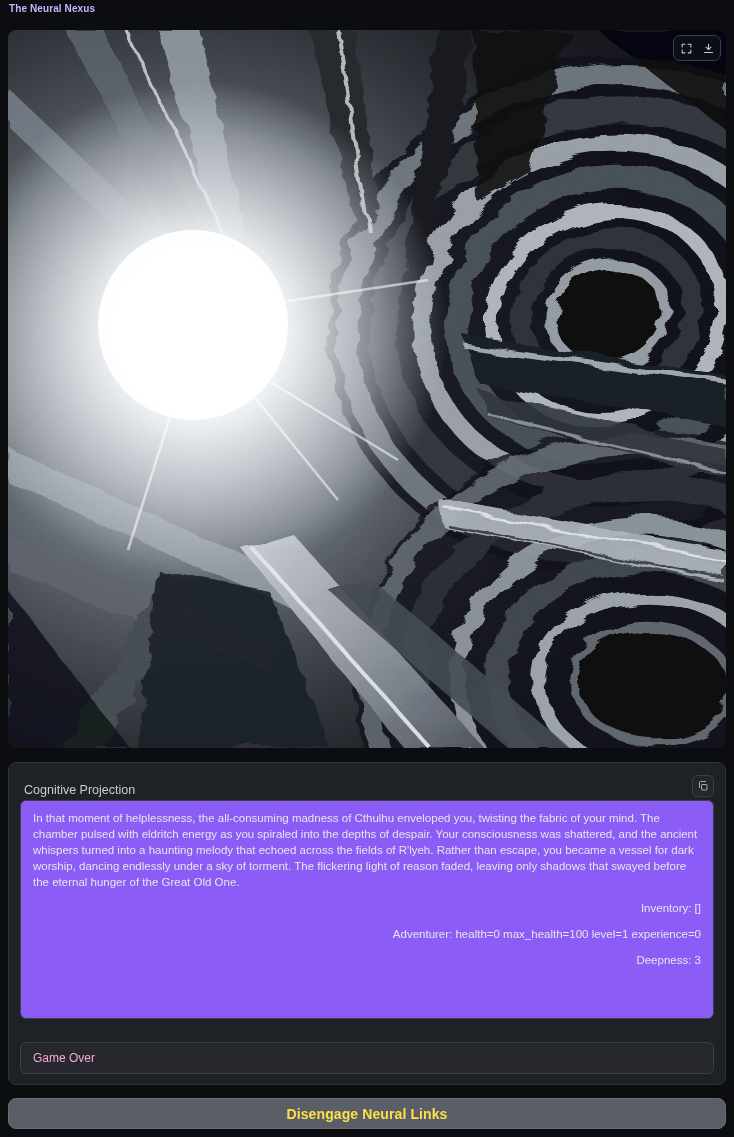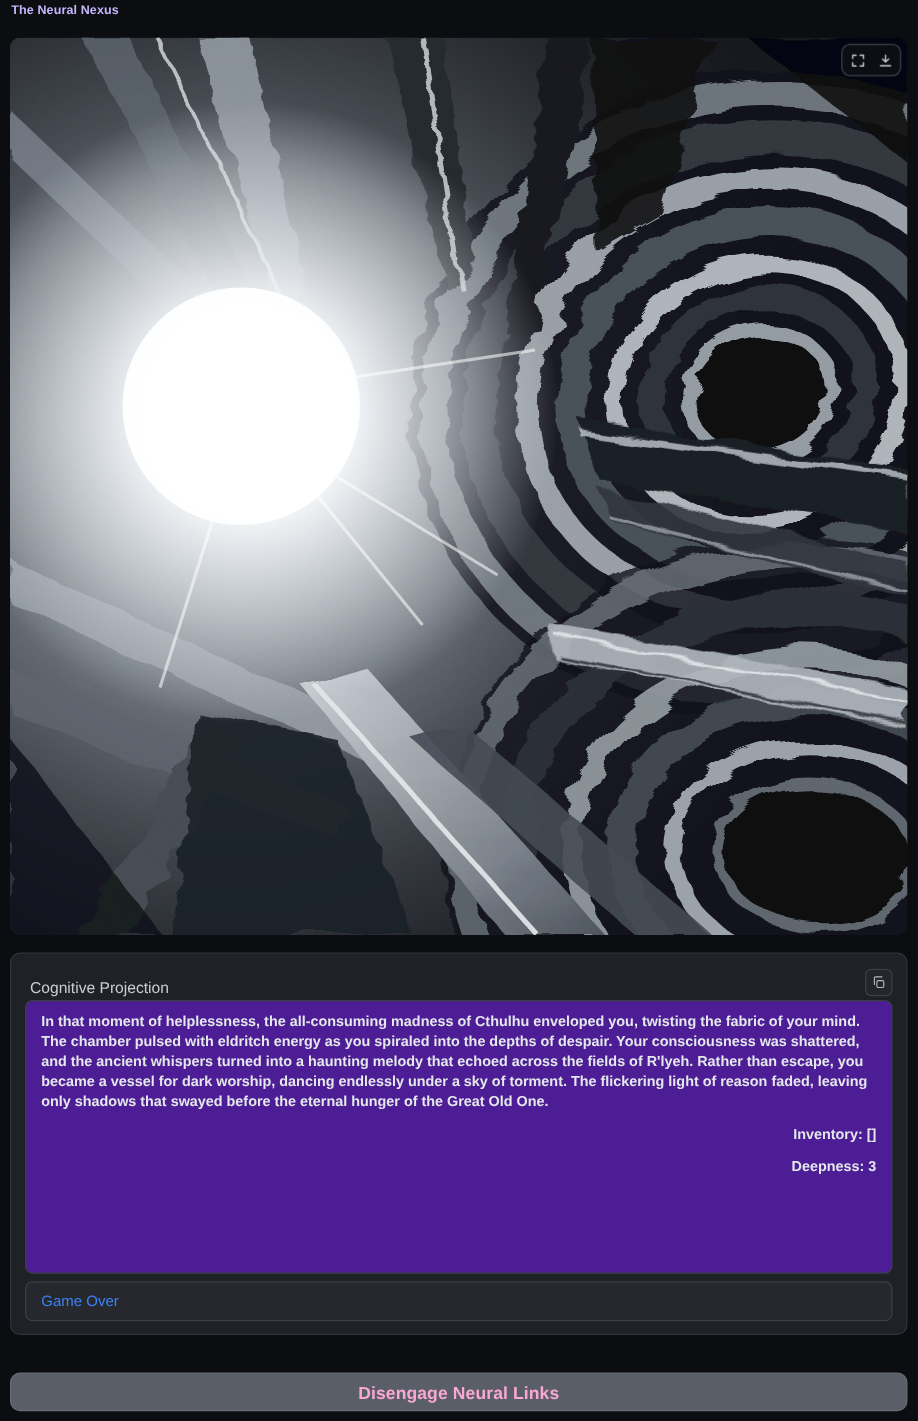--- a/index.html
+++ b/index.html
@@ -36,36 +36,36 @@
   }
   .card-head{display:flex;align-items:flex-end;justify-content:space-between;height:24px;}
   .block-label{font-size:12.5px;color:#c9cdd3;padding-top:5px;padding-left:4px;}
   .copy-btn{
     width:22px;height:22px;display:flex;align-items:center;justify-content:center;
     background:#23262b;border:1px solid #3c4046;border-radius:5px;cursor:pointer;color:#b4b9bf;padding:0;
   }
   .copy-btn svg{width:12px;height:12px;stroke:currentColor;fill:none;stroke-width:1.8;stroke-linecap:round;stroke-linejoin:round;}
   .projection-box{
     margin-top:3px;height:219px;box-sizing:border-box;overflow:hidden;
-    background:#4c1d95;border:1px solid #3b3f46;border-radius:6px;
+    background:#8b5cf6;border:1px solid #3b3f46;border-radius:6px;
     padding:9px 12px 6px 12px;
-    font-size:11.5px;line-height:16px;color:#e4e7eb;font-weight:bold;
+    font-size:11.5px;line-height:16px;color:#e4e7eb;
   }
   .stat-line{margin-top:10px;text-align:right;}
   .imprint-label{margin-top:13px;}
   .imprint-input{
-    margin-top:6px;display:block;width:100%;height:32px;box-sizing:border-box;
+    margin-top:23px;display:block;width:100%;height:32px;box-sizing:border-box;
     background:#26282e;border:1px solid #3b3f46;border-radius:6px;
-    color:#3b82f6;font-size:12px;font-family:inherit;padding:0 12px;outline:none;
+    color:#f9a8d4;font-size:12px;font-family:inherit;padding:0 12px;outline:none;
   }
   
   .action-button{
     position:absolute;left:8px;top:1098px;width:718px;height:31px;box-sizing:border-box;
     background:#5a5e67;border:1px solid #686c75;border-radius:8px;cursor:pointer;
-    color:#f9a8d4;font-size:14px;font-weight:bold;font-family:inherit;letter-spacing:.1px;
+    color:#fde047;font-size:14px;font-weight:bold;font-family:inherit;letter-spacing:.1px;
     display:flex;align-items:center;justify-content:center;
   }
 </style>
 </head>
 <body>
 
 <div class="page-title">The Neural Nexus</div>
 
 <div class="image-block" aria-label="Monochrome chalk-textured artwork: a blinding white light burst amid twisted wooden beams radiating outward, with two giant coiled spiral ring structures on the right">
   <svg class="art" viewBox="0 0 718 718" preserveAspectRatio="none">
@@ -188,19 +188,20 @@
     <button class="copy-btn" aria-label="copy">
       <svg viewBox="0 0 24 24">
           <rect x="9" y="9" width="11" height="11" rx="2"></rect>
           <path d="M5 15V5a2 2 0 0 1 2-2h10"></path>
         </svg>
     </button>
   </div>
   <div class="projection-box">
       <div class="story-line">In that moment of helplessness, the all-consuming madness of Cthulhu enveloped you, twisting the fabric of your mind. The chamber pulsed with eldritch energy as you spiraled into the depths of despair. Your consciousness was shattered, and the ancient whispers turned into a haunting melody that echoed across the fields of R'lyeh. Rather than escape, you became a vessel for dark worship, dancing endlessly under a sky of torment. The flickering light of reason faded, leaving only shadows that swayed before the eternal hunger of the Great Old One.</div>
       <div class="stat-line">Inventory: []</div>
+      <div class="stat-line">Adventurer: health=0 max_health=100 level=1 experience=0</div>
       <div class="stat-line">Deepness: 3</div>
     </div>
 
   <input class="imprint-input" type="text" value="Game Over" style="">
 </div>
 
 <button class="action-button">Disengage Neural Links</button>
 
 </body></html>

